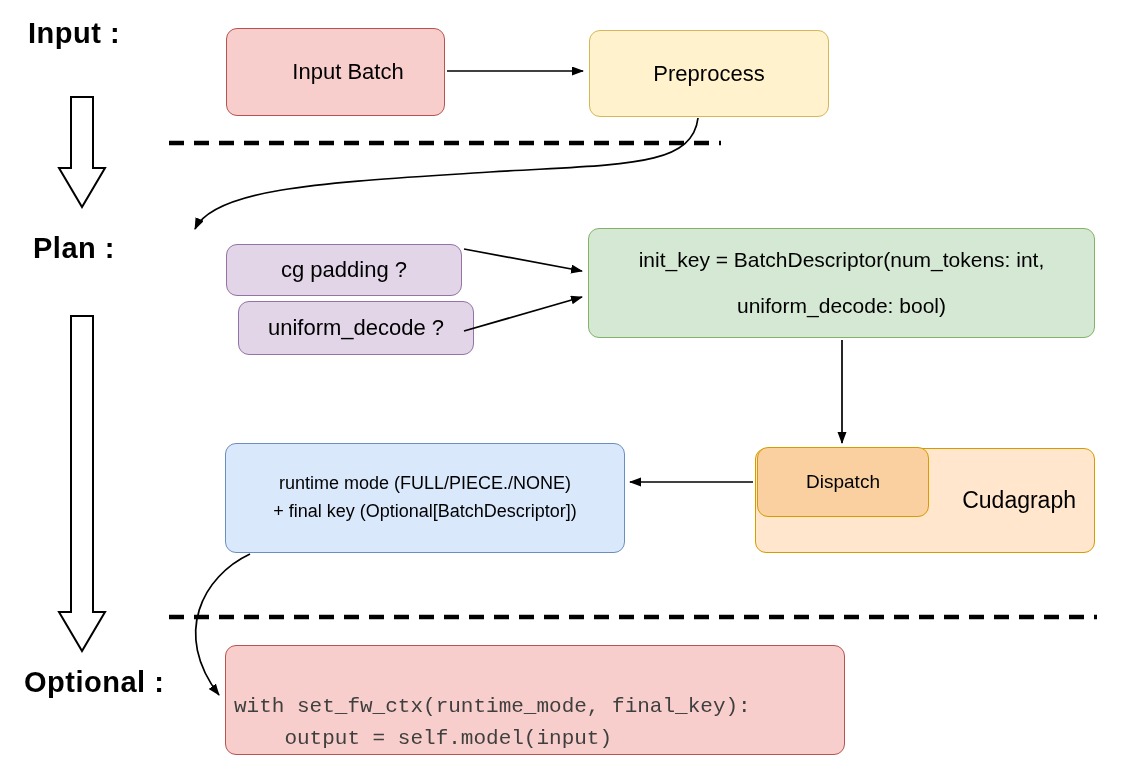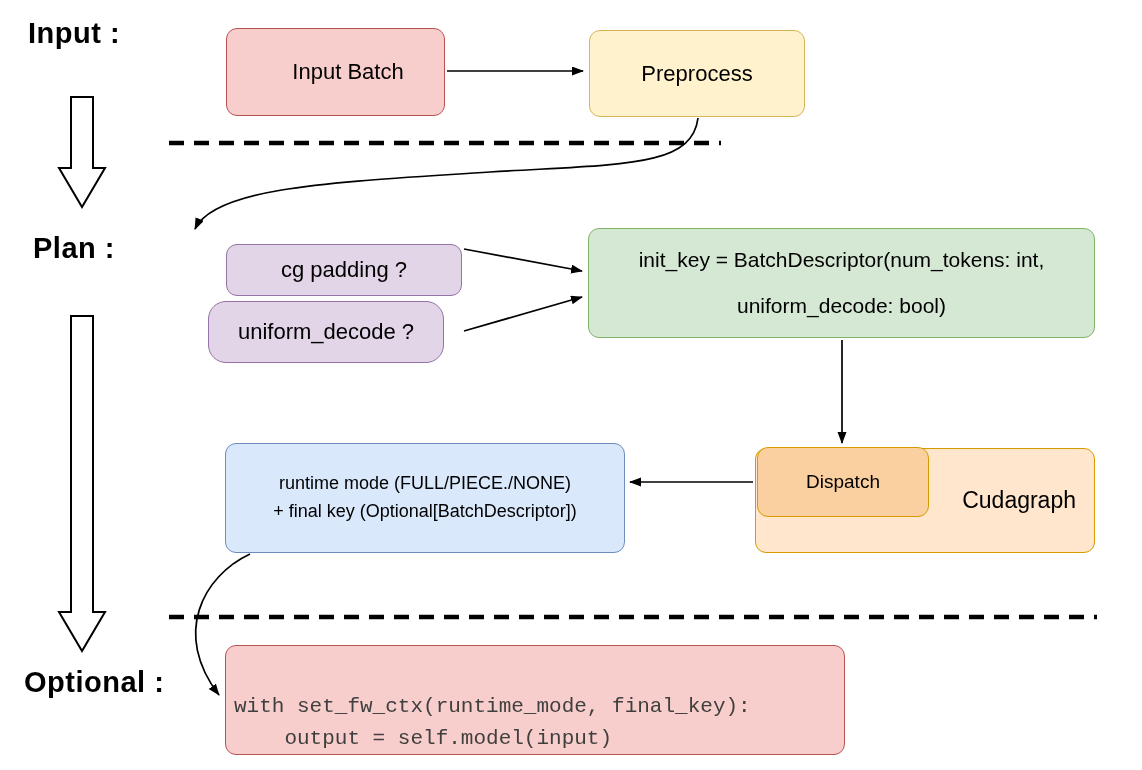--- a/index.html
+++ b/index.html
@@ -31,23 +31,23 @@
     border-radius: 11px;
     display: flex;
     align-items: center;
     justify-content: center;
     text-align: center;
     font-size: 22px;
     color: #000000;
   }
   .node .bline { display: block; }
   .n-input-batch   { left: 226px; top: 28px;  width: 219px; height: 88px; padding-left: 25px; }
-  .n-preprocess    { left: 589px; top: 30px;  width: 216px; height: 87px; }
+  .n-preprocess    { left: 589px; top: 30px;  width: 240px; height: 87px; }
   .n-cg-padding    { left: 226px; top: 224px; width: 236px; height: 52px; margin-top: 20px; }
-  .n-uniform-decode{ left: 208px; top: 301px; width: 236px; height: 62px; border-radius: 18px; }
+  .n-uniform-decode{ left: 238px; top: 301px; width: 236px; height: 54px; }
   .n-init-key      { left: 588px; top: 228px; width: 507px; height: 110px;
                      flex-direction: column; font-size: 21px; line-height: 1.45; gap: 15px; }
   .n-cudagraph     { left: 755px; top: 448px; width: 340px; height: 105px;
                      justify-content: flex-end; padding-right: 18px;
                      font-size: 23px; line-height: 1.4; }
   .n-cudagraph .cud-text { text-align: center; }
   .n-dispatch      { left: 757px; top: 447px; width: 172px; height: 70px; font-size: 19px; }
   .n-runtime       { left: 225px; top: 443px; width: 400px; height: 110px;
                      flex-direction: column; font-size: 18px; line-height: 1.55; }
   .n-execute       { left: 225px; top: 645px; width: 620px; height: 110px;

